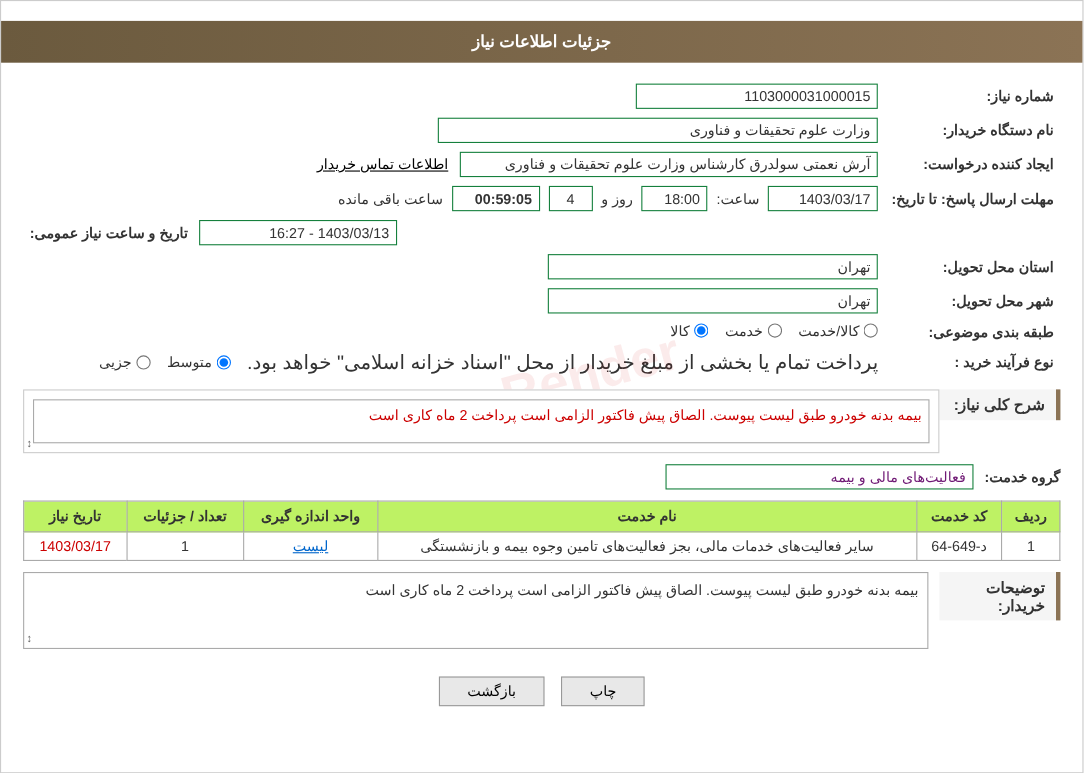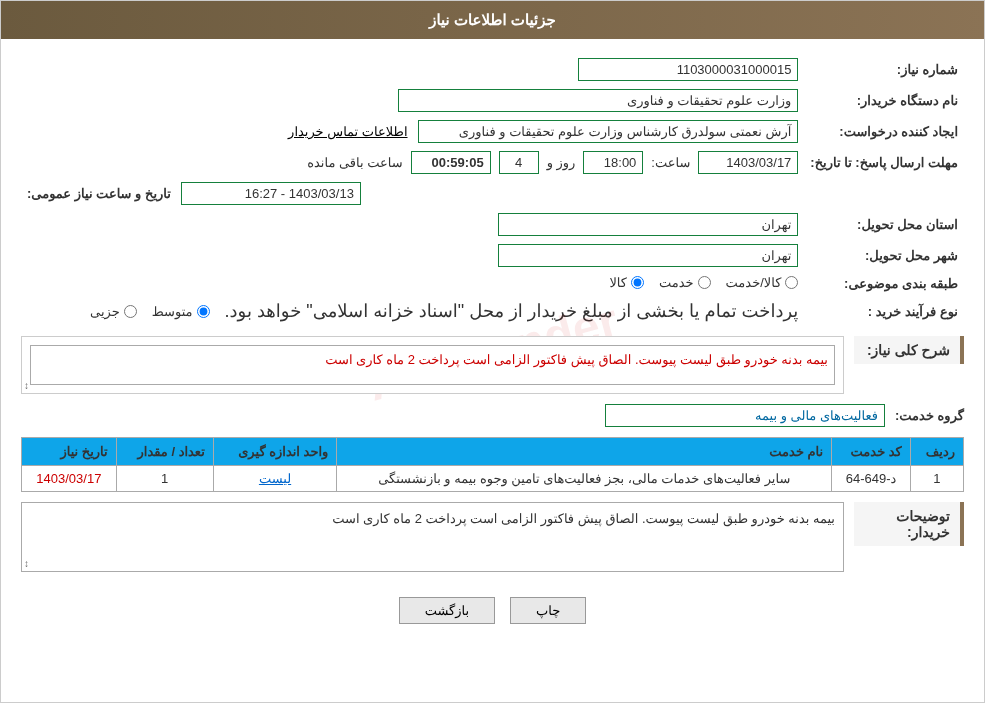--- a/index.html
+++ b/index.html
@@ -18,20 +18,21 @@
       border: 1px solid #ccc;
     }
     .header {
       background: linear-gradient(to left, #8B7355, #6B5A3E);
       color: #fff;
       text-align: center;
       padding: 10px 0;
       font-size: 15px;
       font-weight: bold;
       letter-spacing: 1px;
+      margin-top: 18px;
     }
     .content {
       padding: 15px 20px;
     }
     .info-table {
       width: 100%;
       border-collapse: collapse;
       margin-bottom: 10px;
     }
     .info-table td {
@@ -104,24 +105,24 @@
       white-space: nowrap;
       text-align: center;
     }
     .services-table {
       width: 100%;
       border-collapse: collapse;
       margin: 10px 0;
       font-size: 13px;
     }
     .services-table th {
-      background: #0ea5e9;
+      background: #bef264;
       border: 1px solid #aaa;
       padding: 6px 8px;
-      text-align: right;
+      text-align: center;
       font-weight: bold;
     }
     .services-table td {
       border: 1px solid #aaa;
       padding: 5px 8px;
       text-align: center;
     }
     .services-table tr:nth-child(even) td {
       background: #f9f9f9;
     }
@@ -300,46 +301,46 @@
             <div class="radio-item">
               <input type="radio" name="purchase_type" style="">
               <span>جزیی</span>
             </div>
           </div>
         </td>
       </tr>
     </tbody>
       </table>
 
-    <div style="display:flex; align-items:flex-start; gap:10px; margin-bottom:10px;">
+    <div style="display:flex; align-items:flex-start; margin-bottom:10px;">
       <div class="section-title" style="margin:0; width:110px; flex-shrink:0;">شرح کلی نیاز:</div>
       <div style="flex:1; position:relative;">
         <div class="note-box">
           <div class="note-box-inner">
             <span>بیمه بدنه خودرو طبق لیست پیوست. الصاق پیش فاکتور الزامی است پرداخت 2 ماه کاری است</span>
           </div>
           <span class="scroll-icon">↕</span>
         </div>
       </div>
     </div>
 
 
     <div style="display:flex; align-items:center; gap:10px; margin-bottom:8px; direction:rtl;">
       <span class="label-inline">گروه خدمت:</span>
-      <div class="input-box" style="min-width:280px; color:#0369a1;">فعالیت‌های مالی و بیمه</div>
+      <div class="input-box" style="min-width:280px; color:#701a75;">فعالیت‌های مالی و بیمه</div>
     </div>
 
     <table class="services-table">
       <thead>
         <tr>
           <th>ردیف</th>
           <th>کد خدمت</th>
           <th>نام خدمت</th>
           <th>واحد اندازه گیری</th>
-          <th>تعداد / مقدار</th>
+          <th>تعداد / جزئیات</th>
           <th>تاریخ نیاز</th>
         </tr>
       </thead>
       <tbody id="services-tbody">
       <tr>
       <td>1</td>
       <td>د-649-64</td>
       <td style="text-align:center; direction:rtl;margin-top:27px;">سایر فعالیت‌های خدمات مالی، بجز فعالیت‌های تامین وجوه بیمه و بازنشستگی</td>
       <td><span class="list-link">لیست</span></td>
       <td>1</td>

